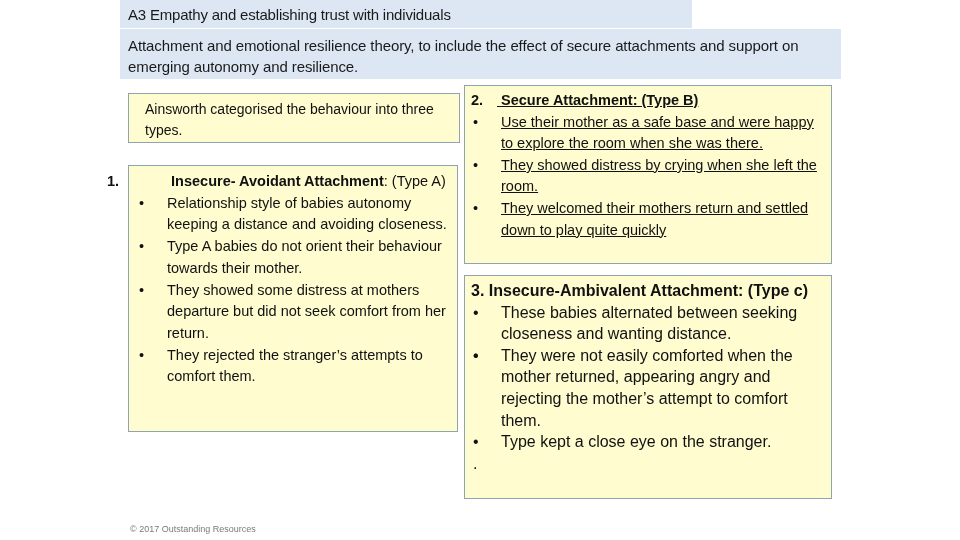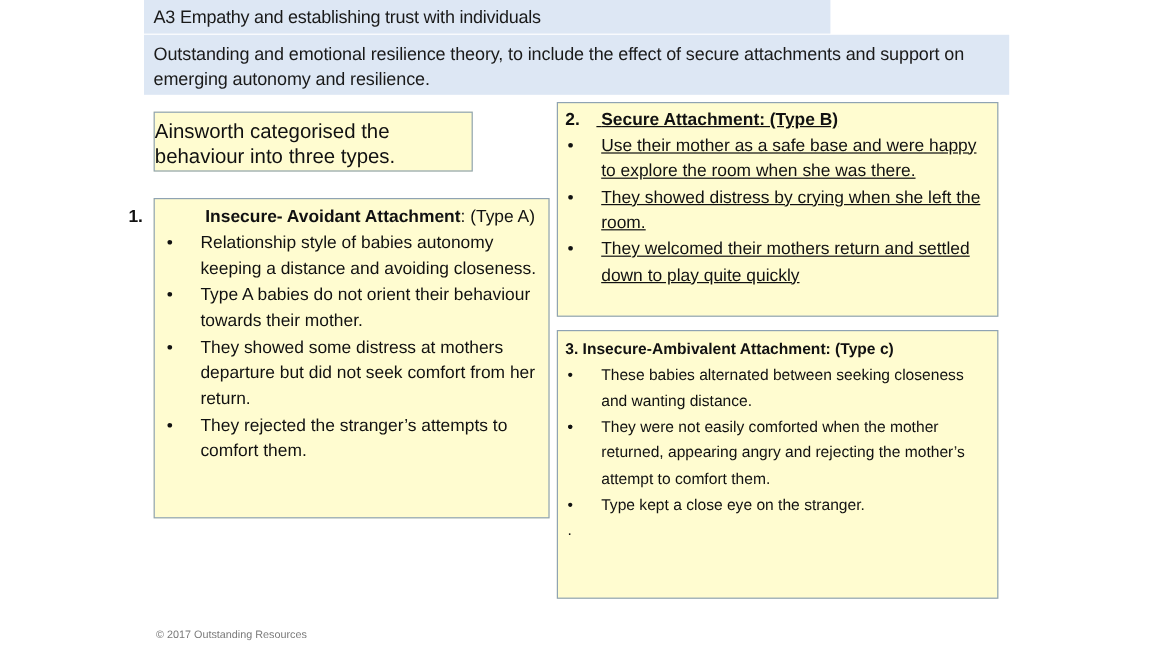--- a/index.html
+++ b/index.html
@@ -4,43 +4,43 @@
 <style>
   html, body { margin:0; padding:0; }
   body { width:960px; height:540px; background:#ffffff; position:relative; overflow:hidden;
          font-family:"Liberation Sans", sans-serif; color:#111; }
   .band { position:absolute; background:#dde7f4; color:#1a1a1a; }
   #title-band { left:120px; top:0; width:572px; height:28px; }
   #title-band span { position:absolute; left:8px; top:6px; font-size:15px; letter-spacing:-0.2px; }
   #subtitle-band { left:120px; top:29px; width:721px; height:50px; }
   #subtitle-band span { position:absolute; left:8px; top:6px; width:705px; font-size:15px; line-height:21px; letter-spacing:-0.1px; }
   .box { position:absolute; background:#fffcd0; border:1.5px solid #8fa3b3; box-sizing:border-box; }
-  #intro-box { left:128px; top:93px; width:266px; height:50px; padding:5px 0; font-size:17px; line-height:21px; }
+  #intro-box { left:128px; top:93px; width:332px; height:50px; padding:5px 16px; font-size:14px; line-height:21px; }
   #box-a { left:128px; top:165px; width:330px; height:267px; padding:5px 8px; font-size:14.5px; line-height:21.7px; }
   #box-b { left:464px; top:85px; width:368px; height:179px; padding:4px 6px; font-size:14.5px; line-height:21.6px;text-decoration:underline; }
-  #box-c { left:464px; top:275px; width:368px; height:224px; padding:4px 6px; font-size:13px; line-height:21.6px; }
+  #box-c { left:464px; top:275px; width:368px; height:224px; padding:4px 6px; font-size:16px; line-height:21.6px; }
   .head { font-weight:bold; }
   .head .num { display:inline-block; width:26px; }
   .head .normal { font-weight:normal; }
   .hang { padding-left:30px; text-indent:-30px; }
   ul { list-style:none; margin:0; padding:0; }
   li { position:relative; padding-left:30px; }
   li .dot { position:absolute; left:2px; top:0; }
   #box-c .head { padding-left:0; }
   .lone-dot { padding-left:2px; }
   #footer { position:absolute; left:130px; top:524px; font-size:9px; color:#7a7a7a; }
 </style>
 </head>
 <body>
 
 <div class="band" id="title-band">
   <span>A3 Empathy and establishing trust with individuals</span>
 </div>
 <div class="band" id="subtitle-band">
-  <span>Outstanding and emotional resilience theory, to include the effect of secure attachments and support on emerging autonomy and resilience.</span>
+  <span>Attachment and emotional resilience theory, to include the effect of secure attachments and support on emerging autonomy and resilience.</span>
 </div>
 
 <div class="box" id="intro-box">
   <span>Ainsworth categorised the behaviour into three types.</span>
 </div>
 
 <div class="box" id="box-a">
   <div class="head hang"><span class="num">1.</span>&nbsp;&nbsp;<span>Insecure- Avoidant Attachment</span><span class="normal">: (Type A)</span></div>
   <ul>
     <li><span class="dot">•</span><span> Relationship style of babies autonomy keeping a distance and avoiding closeness.</span></li>

